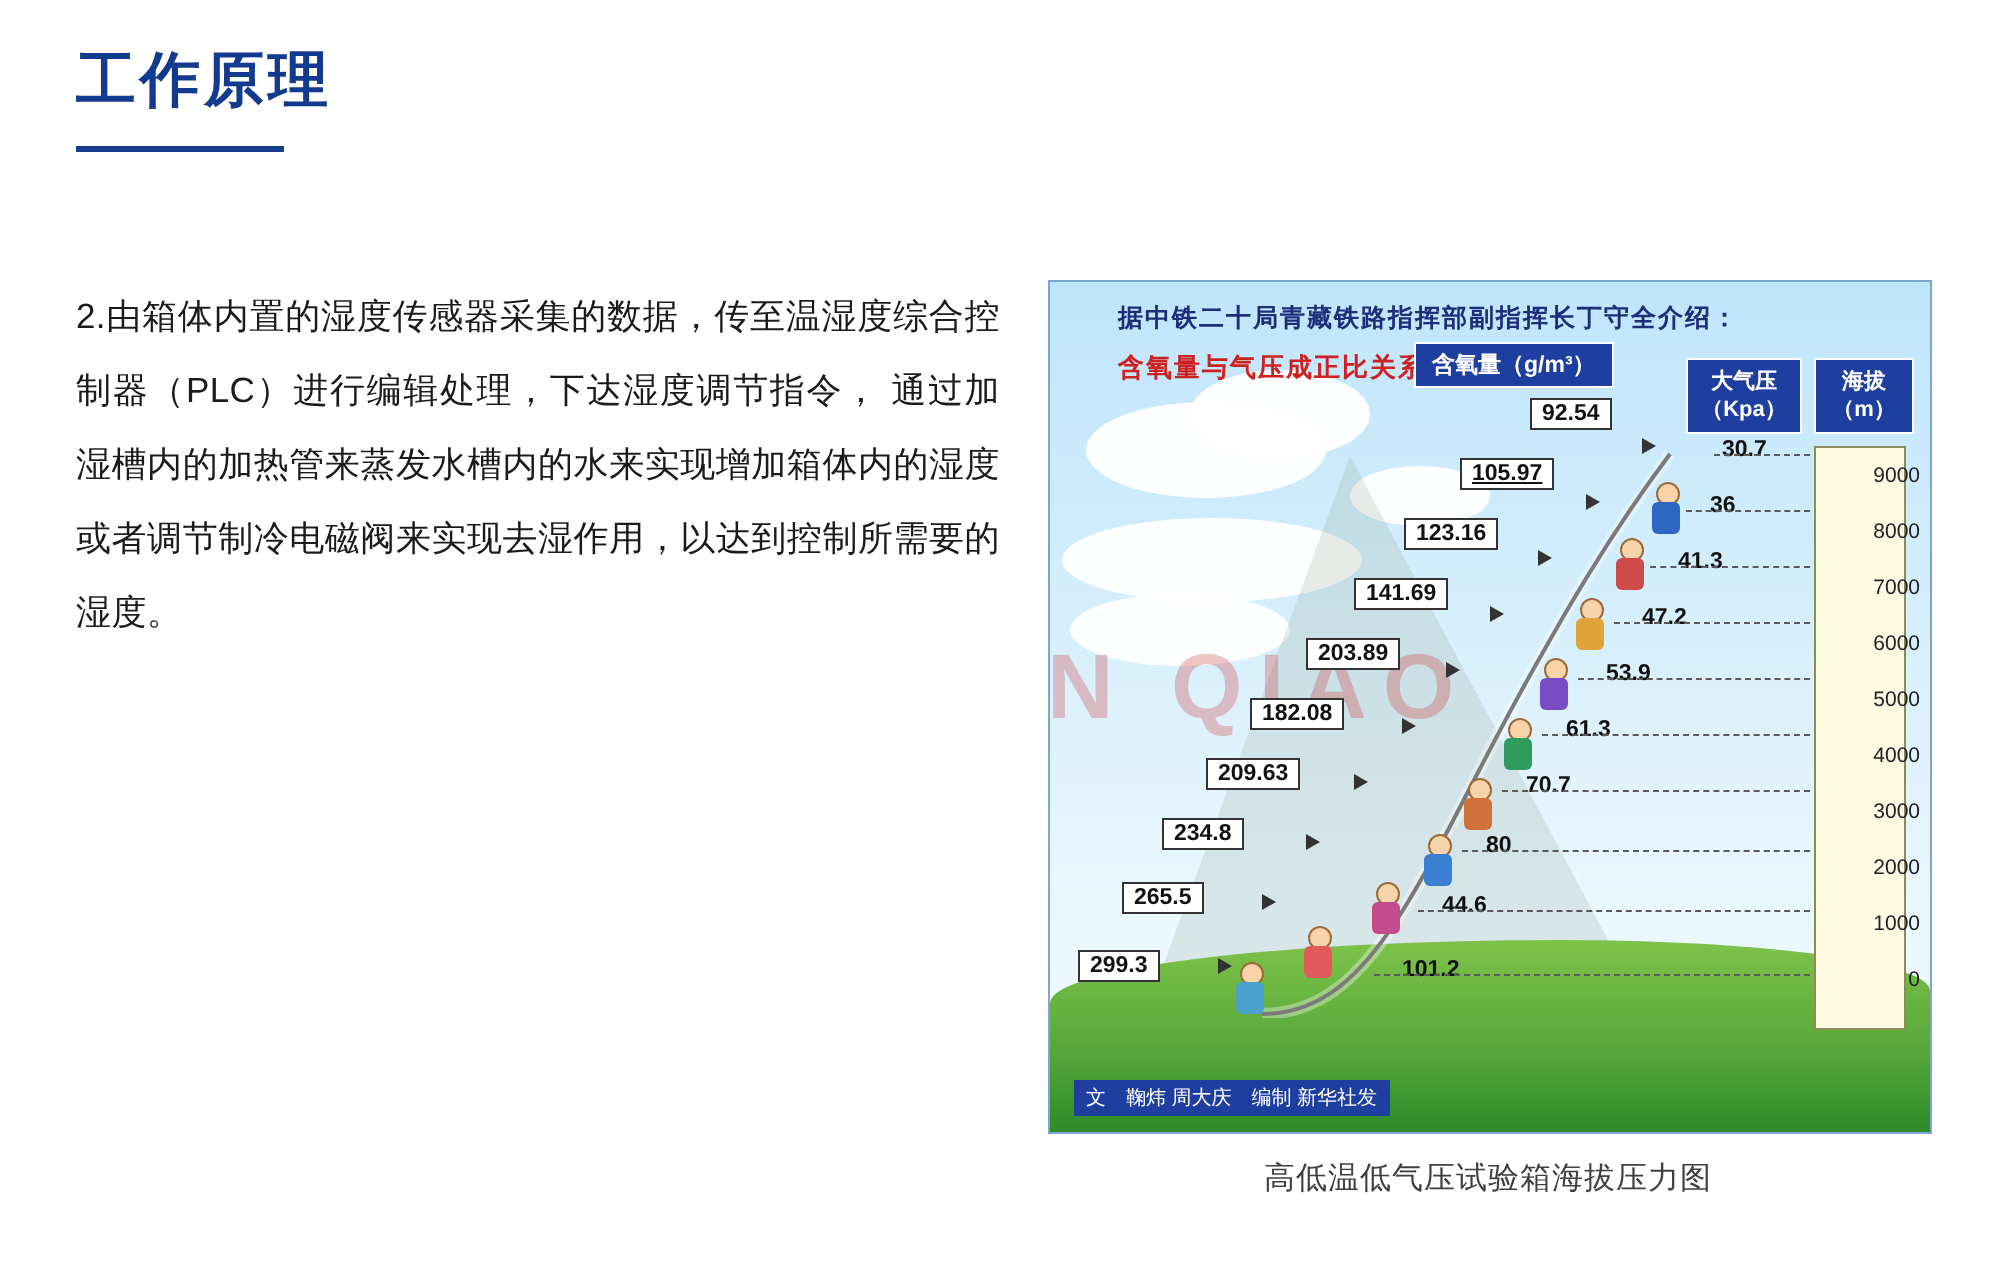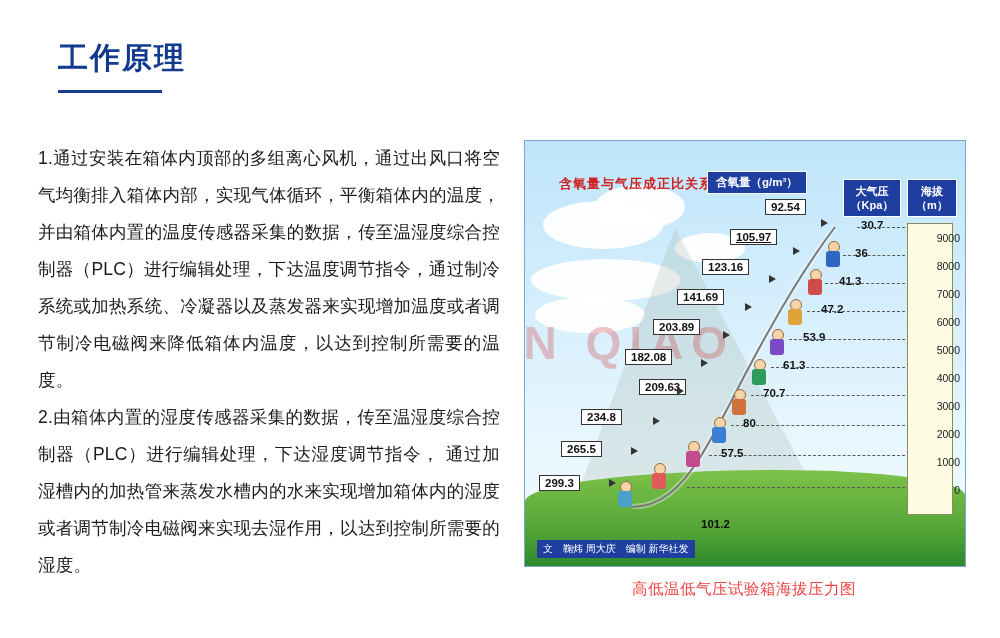--- a/index.html
+++ b/index.html
@@ -16,22 +16,21 @@
   }
   .page {
     position: relative;
     width: 1000px;
     height: 638px;
   }
   
   .heading-wrap {
     position: absolute;
     left: 38px;
-    top: 40px;
-    margin-left: 20px;
+    top: 23px;
   }
   .heading {
     font-size: 30px;
     font-weight: bold;
     color: #123a8f;
     letter-spacing: 2px;
     line-height: 1.2;
     margin: 0;
   }
   .heading-rule {
@@ -260,36 +259,35 @@
     background: #1e3fa0;
     color: #ffffff;
     font-size: 10px;
     padding: 2px 6px;
     white-space: nowrap;
   }
   .figure-caption {
     margin-top: 12px;
     text-align: center;
     font-size: 15.5px;
-    color: #ef4444;
+    color: #404040;
     letter-spacing: 0.5px;
   }
 </style>
 </head>
 <body>
 
 <div class="page">
 
   <div class="heading-wrap">
     <h1 class="heading">工作原理</h1>
     <div class="heading-rule"></div>
   </div>
 
   <div class="body-text">
-    <p>1.通过安装在箱体内顶部的多组离心风机，通过出风口将空气均衡排入箱体内部，实现气体循环，平衡箱体内的温度，并由箱体内置的温度传感器采集的数据，传至温湿度综合控制器（PLC）进行编辑处理，下达温度调节指令，通过制冷系统或加热系统、冷凝器以及蒸发器来实现增加温度或者调节制冷电磁阀来降低箱体内温度，以达到控制所需要的温度。</p>
     <p>2.由箱体内置的湿度传感器采集的数据，传至温湿度综合控制器（PLC）进行编辑处理，下达湿度调节指令， 通过加湿槽内的加热管来蒸发水槽内的水来实现增加箱体内的湿度或者调节制冷电磁阀来实现去湿作用，以达到控制所需要的湿度。</p>
   </div>
 
   <div class="figure">
     <div class="chart-box">
       <div class="sky"></div>
 
       <div class="cloud" style="left:18px; top:60px; width:120px; height:48px;"></div>
       <div class="cloud" style="left:70px; top:44px; width:90px; height:44px;"></div>
       <div class="cloud" style="left:6px; top:118px; width:150px; height:42px;"></div>
@@ -340,20 +338,21 @@
           <div class="head"></div>
           <div class="body" style="background:#e05a5a;"></div>
         </div>
       <div class="person" style="left:92px; top:340px;">
           <div class="head"></div>
           <div class="body" style="background:#4aa0c9;"></div>
         </div>
 
       <div class="watermark">ZHAN QIAO</div>
 
+      <div class="chart-title-1">据中铁二十局青藏铁路指挥部副指挥长丁守全介绍：</div>
       <div class="chart-title-2">含氧量与气压成正比关系</div>
       <div class="legend-oxygen">含氧量（g/m³）</div>
       <div class="col-head-pressure">大气压（Kpa）</div>
       <div class="col-head-alt">海拔（m）</div>
 
       <div class="alt-strip"></div>
       <div class="alt-tick" style="top:92px;">9000</div>
       <div class="alt-tick" style="top:120px;">8000</div>
       <div class="alt-tick" style="top:148px;">7000</div>
       <div class="alt-tick" style="top:176px;">6000</div>
@@ -363,35 +362,35 @@
       <div class="alt-tick" style="top:288px;">2000</div>
       <div class="alt-tick" style="top:316px;">1000</div>
       <div class="alt-tick" style="top:344px;">0</div>
 
       <div class="ox-box" style="left:240px; top:58px;">92.54</div>
       <div class="ox-box" style="left:205px; top:88px;text-decoration:underline;">105.97</div>
       <div class="ox-box" style="left:177px; top:118px;">123.16</div>
       <div class="ox-box" style="left:152px; top:148px;">141.69</div>
       <div class="ox-box" style="left:128px; top:178px;">203.89</div>
       <div class="ox-box" style="left:100px; top:208px;">182.08</div>
-      <div class="ox-box" style="left:78px; top:238px;margin-left:36px;">209.63</div>
+      <div class="ox-box" style="left:78px; top:238px;">209.63</div>
       <div class="ox-box" style="left:56px; top:268px;">234.8</div>
       <div class="ox-box" style="left:36px; top:300px;">265.5</div>
       <div class="ox-box" style="left:14px; top:334px;">299.3</div>
 
       <div class="pr-val" style="left:336px; top:78px;">30.7</div>
       <div class="pr-val" style="left:330px; top:106px;">36</div>
       <div class="pr-val" style="left:314px; top:134px;">41.3</div>
       <div class="pr-val" style="left:296px; top:162px;">47.2</div>
       <div class="pr-val" style="left:278px; top:190px;text-align:right;">53.9</div>
       <div class="pr-val" style="left:258px; top:218px;">61.3</div>
       <div class="pr-val" style="left:238px; top:246px;">70.7</div>
       <div class="pr-val" style="left:218px; top:276px;">80</div>
-      <div class="pr-val" style="left:196px; top:306px;">57.5</div>
-      <div class="pr-val" style="left:176px; top:338px;margin-top:39px;">101.2</div>
+      <div class="pr-val" style="left:196px; top:306px;">44.6</div>
+      <div class="pr-val" style="left:176px; top:338px;">101.2</div>
 
       <div class="dash" style="left:332px; top:86px;  width:48px;"></div>
       <div class="dash" style="left:318px; top:114px; width:62px;"></div>
       <div class="dash" style="left:300px; top:142px; width:80px;"></div>
       <div class="dash" style="left:282px; top:170px; width:98px;"></div>
       <div class="dash" style="left:264px; top:198px; width:116px;"></div>
       <div class="dash" style="left:246px; top:226px; width:134px;"></div>
       <div class="dash" style="left:226px; top:254px; width:154px;"></div>
       <div class="dash" style="left:206px; top:284px; width:174px;"></div>
       <div class="dash" style="left:184px; top:314px; width:196px;"></div>

